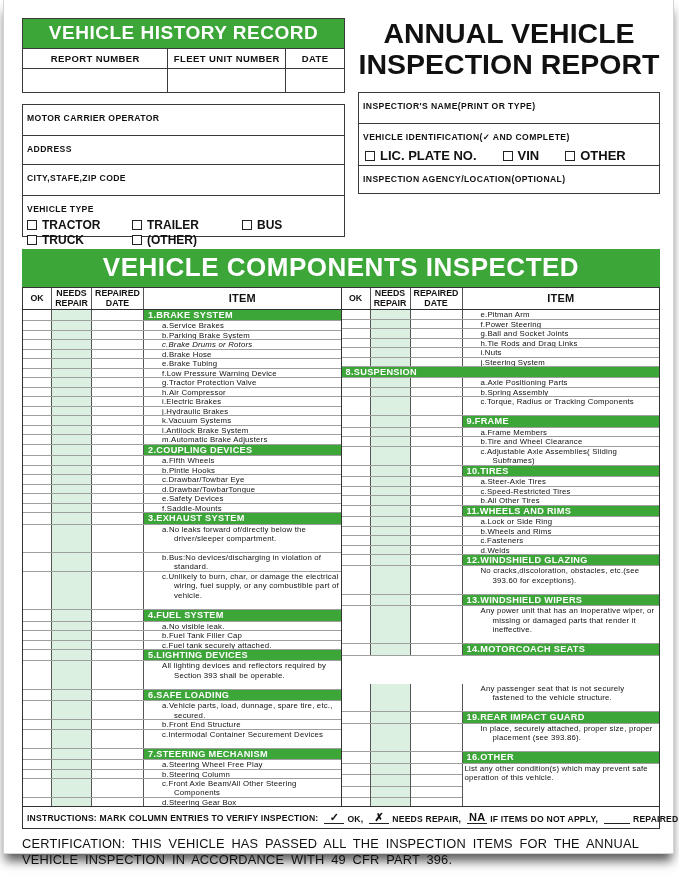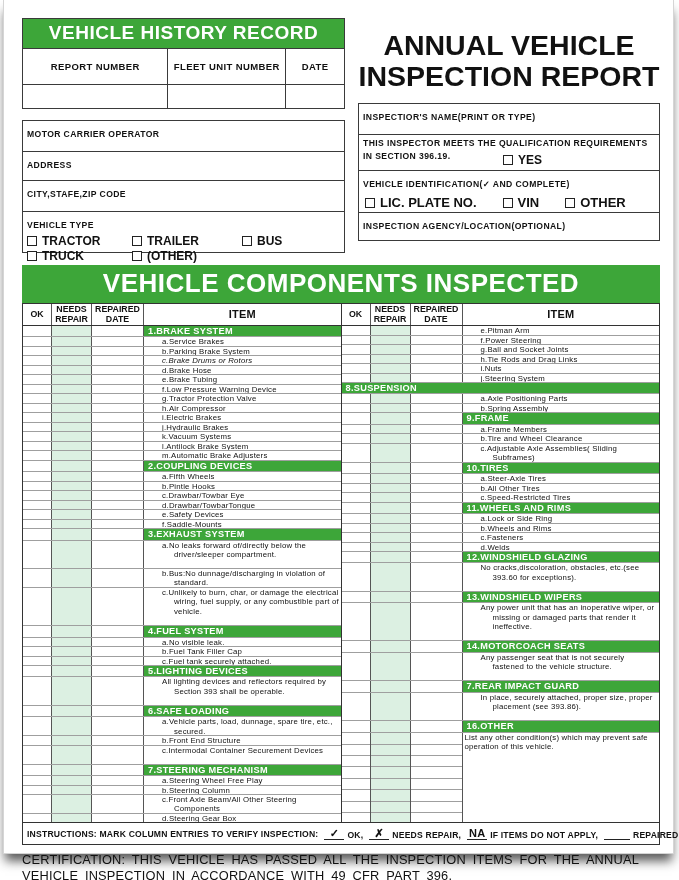--- a/index.html
+++ b/index.html
@@ -6,30 +6,30 @@
   *{ box-sizing:border-box; }
   html,body{ margin:0; padding:0; background:#fff; }
   body{ font-family:"Liberation Sans", sans-serif; color:#111; }
   .canvas{ position:relative; width:679px; height:880px; background:#fff; overflow:hidden; }
   .sheet{ position:absolute; left:3px; top:0; width:671px; height:854px; background:#fff;
           border:1px solid #d5d5d5; border-top:none;
           box-shadow:0 9px 10px -2px rgba(45,45,45,.78); }
   .content{ position:absolute; left:18px; top:18px; width:638px; }
 
   
-  .topgrid{ display:flex; gap:13px;align-items:center; }
+  .topgrid{ display:flex; gap:13px; }
   .topleft{ width:323px; }
   .topright{ flex:1; }
 
   .history{ border:1.5px solid #3a3a3a; }
   .h-banner{ background:var(--green); color:#fff; font-weight:bold; font-size:19px;
              letter-spacing:.5px; text-align:center; padding:3px 0 4px; }
   .h-cols,.h-vals{ display:flex; }
   .h-cols>div{ border-top:1px solid #3a3a3a; font-size:9.5px; font-weight:bold;
-               text-align:center; padding:12px 0; letter-spacing:.4px; }
+               text-align:center; padding:4px 0; letter-spacing:.4px; }
   .h-vals>div{ border-top:1px solid #3a3a3a; height:24px; }
   .hc1{ width:45%; } .hc2{ width:37%; border-left:1px solid #3a3a3a; border-right:1px solid #3a3a3a; } .hc3{ flex:1; }
 
   .carrierbox{ border:1.5px solid #3a3a3a; margin-top:11px; }
   .crow{ border-bottom:1px solid #3a3a3a; padding:2px 4px; }
   .crow:last-child{ border-bottom:none; }
   .lbl{ font-size:8.6px; font-weight:bold; letter-spacing:.4px; }
   .crow.f1{ height:31px; } .crow.f2{ height:29px; } .crow.f3{ height:31px; }
   .crow.vt{ height:40px; }
   .vt-grid{ display:grid; grid-template-columns:105px 110px 1fr; row-gap:1px; margin-top:2px; }
@@ -139,24 +139,20 @@
 
       <div class="topright">
         <div class="title">
           <div>ANNUAL VEHICLE</div>
           <div>INSPECTION REPORT</div>
         </div>
         <div class="inspbox">
           <div class="irow name">
             <span class="lbl">INSPECTIOR'S NAME(PRINT OR TYPE)</span>
           </div>
-          <div class="irow qual">
-            <span class="lbl">THIS INSPECTOR MEETS THE QUALIFICATION REQUIREMENTS IN SECTION 396.19.</span>
-            <span class="yes"><span class="cb"></span><span>YES</span></span>
-          </div>
           <div class="irow vid">
             <span class="lbl">VEHICLE IDENTIFICATION(✓ AND COMPLETE)</span>
             <div class="vid-opts">
               <span class="opt"><span class="cb"></span><span>LIC. PLATE NO.</span></span>
               <span class="opt"><span class="cb"></span><span>VIN</span></span>
               <span class="opt"><span class="cb"></span><span>OTHER</span></span>
             </div>
           </div>
           <div class="irow agency">
             <span class="lbl">INSPECTION AGENCY/LOCATION(OPTIONAL)</span>
@@ -310,21 +306,21 @@
             <div class="trow" style="height: 28.5px;">
               <div class="cell ok"></div>
               <div class="cell nr"></div>
               <div class="cell rd"></div>
               <div class="cell item">a.No leaks forward of/directly below the driver/sleeper compartment.</div>
             </div>
             <div class="trow" style="height: 19px;">
               <div class="cell ok"></div>
               <div class="cell nr"></div>
               <div class="cell rd"></div>
-              <div class="cell item">b.Bus:No dunnage/discharging in violation of standard.</div>
+              <div class="cell item">b.Bus:No devices/discharging in violation of standard.</div>
             </div>
             <div class="trow" style="height: 38px;">
               <div class="cell ok"></div>
               <div class="cell nr"></div>
               <div class="cell rd"></div>
               <div class="cell item">c.Unlikely to burn, char, or damage the electrical wiring, fuel supply, or any combustible part of vehicle.</div>
             </div>
             <div class="trow" style="height: 11.4px;">
               <div class="cell ok"></div>
               <div class="cell nr"></div>
@@ -470,20 +466,26 @@
               <div class="cell nr"></div>
               <div class="cell rd"></div>
               <div class="cell item">a.Axle Positioning Parts</div>
             </div>
             <div class="trow" style="height: 9.5px;">
               <div class="cell ok"></div>
               <div class="cell nr"></div>
               <div class="cell rd"></div>
               <div class="cell item">b.Spring Assembly</div>
             </div>
+            <div class="trow" style="height: 19px;">
+              <div class="cell ok"></div>
+              <div class="cell nr"></div>
+              <div class="cell rd"></div>
+              <div class="cell item">c.Torque, Radius or Tracking Components</div>
+            </div>
             <div class="trow" style="height: 11.4px; justify-content: flex-end;">
               <div class="cell ok"></div>
               <div class="cell nr"></div>
               <div class="cell rd"></div>
               <div class="cell item sec">9.FRAME</div>
             </div>
             <div class="trow" style="height: 9.5px;">
               <div class="cell ok"></div>
               <div class="cell nr"></div>
               <div class="cell rd"></div>
@@ -510,28 +512,28 @@
             <div class="trow" style="height: 9.5px;">
               <div class="cell ok"></div>
               <div class="cell nr"></div>
               <div class="cell rd"></div>
               <div class="cell item">a.Steer-Axle Tires</div>
             </div>
             <div class="trow" style="height: 9.5px;">
               <div class="cell ok"></div>
               <div class="cell nr"></div>
               <div class="cell rd"></div>
+              <div class="cell item">c.Speed-Restricted Tires</div>
+            </div>
+            <div class="trow" style="height: 9.5px;">
+              <div class="cell ok"></div>
+              <div class="cell nr"></div>
+              <div class="cell rd"></div>
               <div class="cell item">b.All Other Tires</div>
             </div>
-            <div class="trow" style="height: 9.5px;">
-              <div class="cell ok"></div>
-              <div class="cell nr"></div>
-              <div class="cell rd"></div>
-              <div class="cell item">c.Speed-Restricted Tires</div>
-            </div>
             <div class="trow" style="height: 11.4px;">
               <div class="cell ok"></div>
               <div class="cell nr"></div>
               <div class="cell rd"></div>
               <div class="cell item sec">11.WHEELS AND RIMS</div>
             </div>
             <div class="trow" style="height: 9.5px;">
               <div class="cell ok"></div>
               <div class="cell nr"></div>
               <div class="cell rd"></div>
@@ -578,31 +580,31 @@
               <div class="cell nr"></div>
               <div class="cell rd"></div>
               <div class="cell item">Any power unit that has an inoperative wiper, or missing or damaged parts that render it ineffective.</div>
             </div>
             <div class="trow" style="height: 11.4px;">
               <div class="cell ok"></div>
               <div class="cell nr"></div>
               <div class="cell rd"></div>
               <div class="cell item sec">14.MOTORCOACH SEATS</div>
             </div>
-            <div class="trow" style="height: 28.5px;">
+            <div class="trow" style="height: 28.5px; margin-top: 28px;">
               <div class="cell ok"></div>
               <div class="cell nr"></div>
               <div class="cell rd"></div>
               <div class="cell item">Any passenger seat that is not securely fastened to the vehicle structure.</div>
             </div>
             <div class="trow" style="height: 11.4px;">
               <div class="cell ok"></div>
               <div class="cell nr"></div>
               <div class="cell rd"></div>
-              <div class="cell item sec">7.REAR IMPACT GUARD</div>
+              <div class="cell item sec">19.REAR IMPACT GUARD</div>
             </div>
             <div class="trow" style="height: 28.5px;">
               <div class="cell ok"></div>
               <div class="cell nr"></div>
               <div class="cell rd"></div>
               <div class="cell item">In place, securely attached, proper size, proper placement (see 393.86).</div>
             </div>
             <div class="trow" style="height: 11.4px;">
               <div class="cell ok"></div>
               <div class="cell nr"></div>

